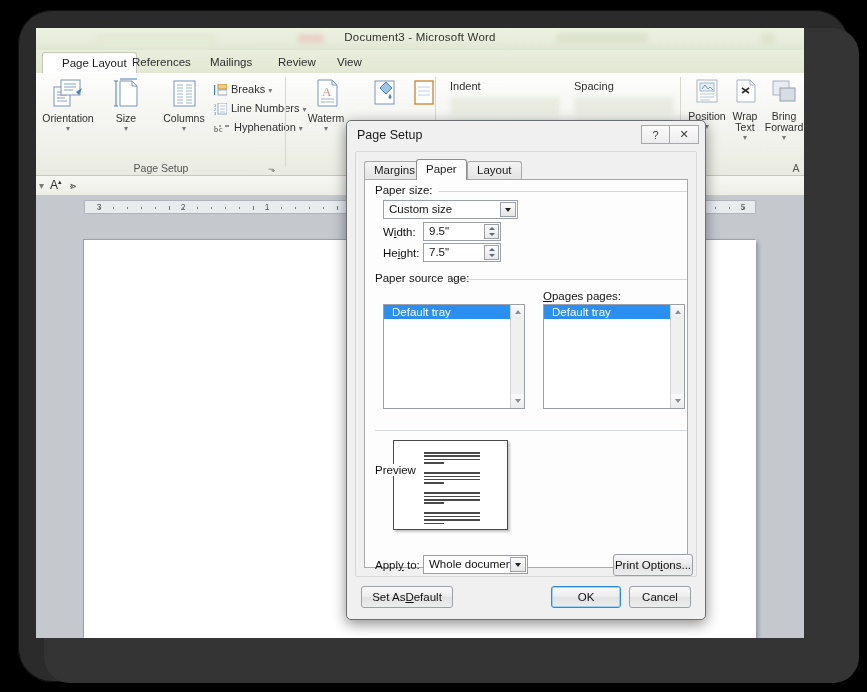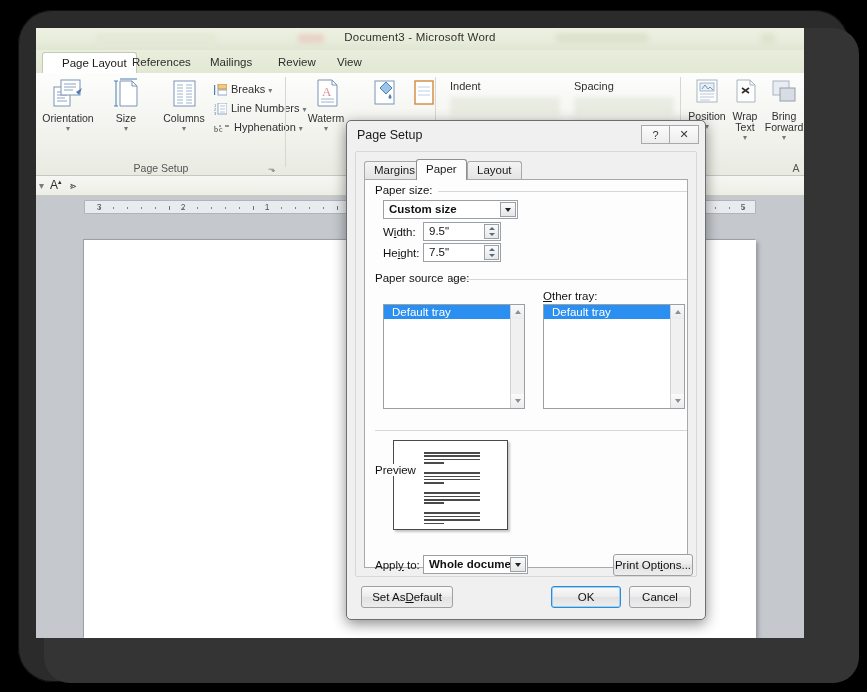--- a/index.html
+++ b/index.html
@@ -201,21 +201,21 @@
   
   .gtitle { position: absolute; font-size: 11.5px; color: #111; background: #fdfdfd; padding-right: 5px; z-index: 2;}
   .grule { position: absolute; height: 1px; background: #d5d8db; }
 
   .lbl { position: absolute; font-size: 11.5px; color: #111; }
   u.ak { text-decoration: underline; }
 
   .combo {
     position: absolute; height: 19px;
     background: #fff; border: 1px solid #9aa0a6;
-    font-size: 11.5px; color: #111; font-weight: bold;
+    font-size: 11.5px; color: #111;
   }
   .combo .cv { position: absolute; left: 5px; top: 2px; }
   .combo .cbtn {
     position: absolute; right: 1px; top: 1px; width: 16px; height: 15px;
     background: linear-gradient(180deg,#fbfbfb,#e6e6e6);
     border: 1px solid #9aa0a6;
     display: flex; align-items: center; justify-content: center;
   }
   .tri-d { width:0;height:0;border-left:3.5px solid transparent;border-right:3.5px solid transparent;border-top:4px solid #222; }
 
@@ -659,21 +659,21 @@
             <div class="lb-sb">
               <div class="lb-arr" style="top:0;">
                   <i class="tri-u-g"></i>
                 </div>
               <div class="lb-arr" style="bottom:0;">
                   <i class="tri-d-g"></i>
                 </div>
             </div>
           </div>
 
-          <div class="lbl" style="left:178px;top:110px;"><u class="ak">O</u><span>ther tray:</span></div>
+          <div class="lbl" style="left:178px;top:110px;"><u class="ak">O</u><span>pages pages:</span></div>
           <div class="listbox" style="left:178px;top:124px;width:142px;height:105px;">
             <div class="lb-item">Default tray</div>
             <div class="lb-sb">
               <div class="lb-arr" style="top:0;">
                   <i class="tri-u-g"></i>
                 </div>
               <div class="lb-arr" style="bottom:0;">
                   <i class="tri-d-g"></i>
                 </div>
             </div>

